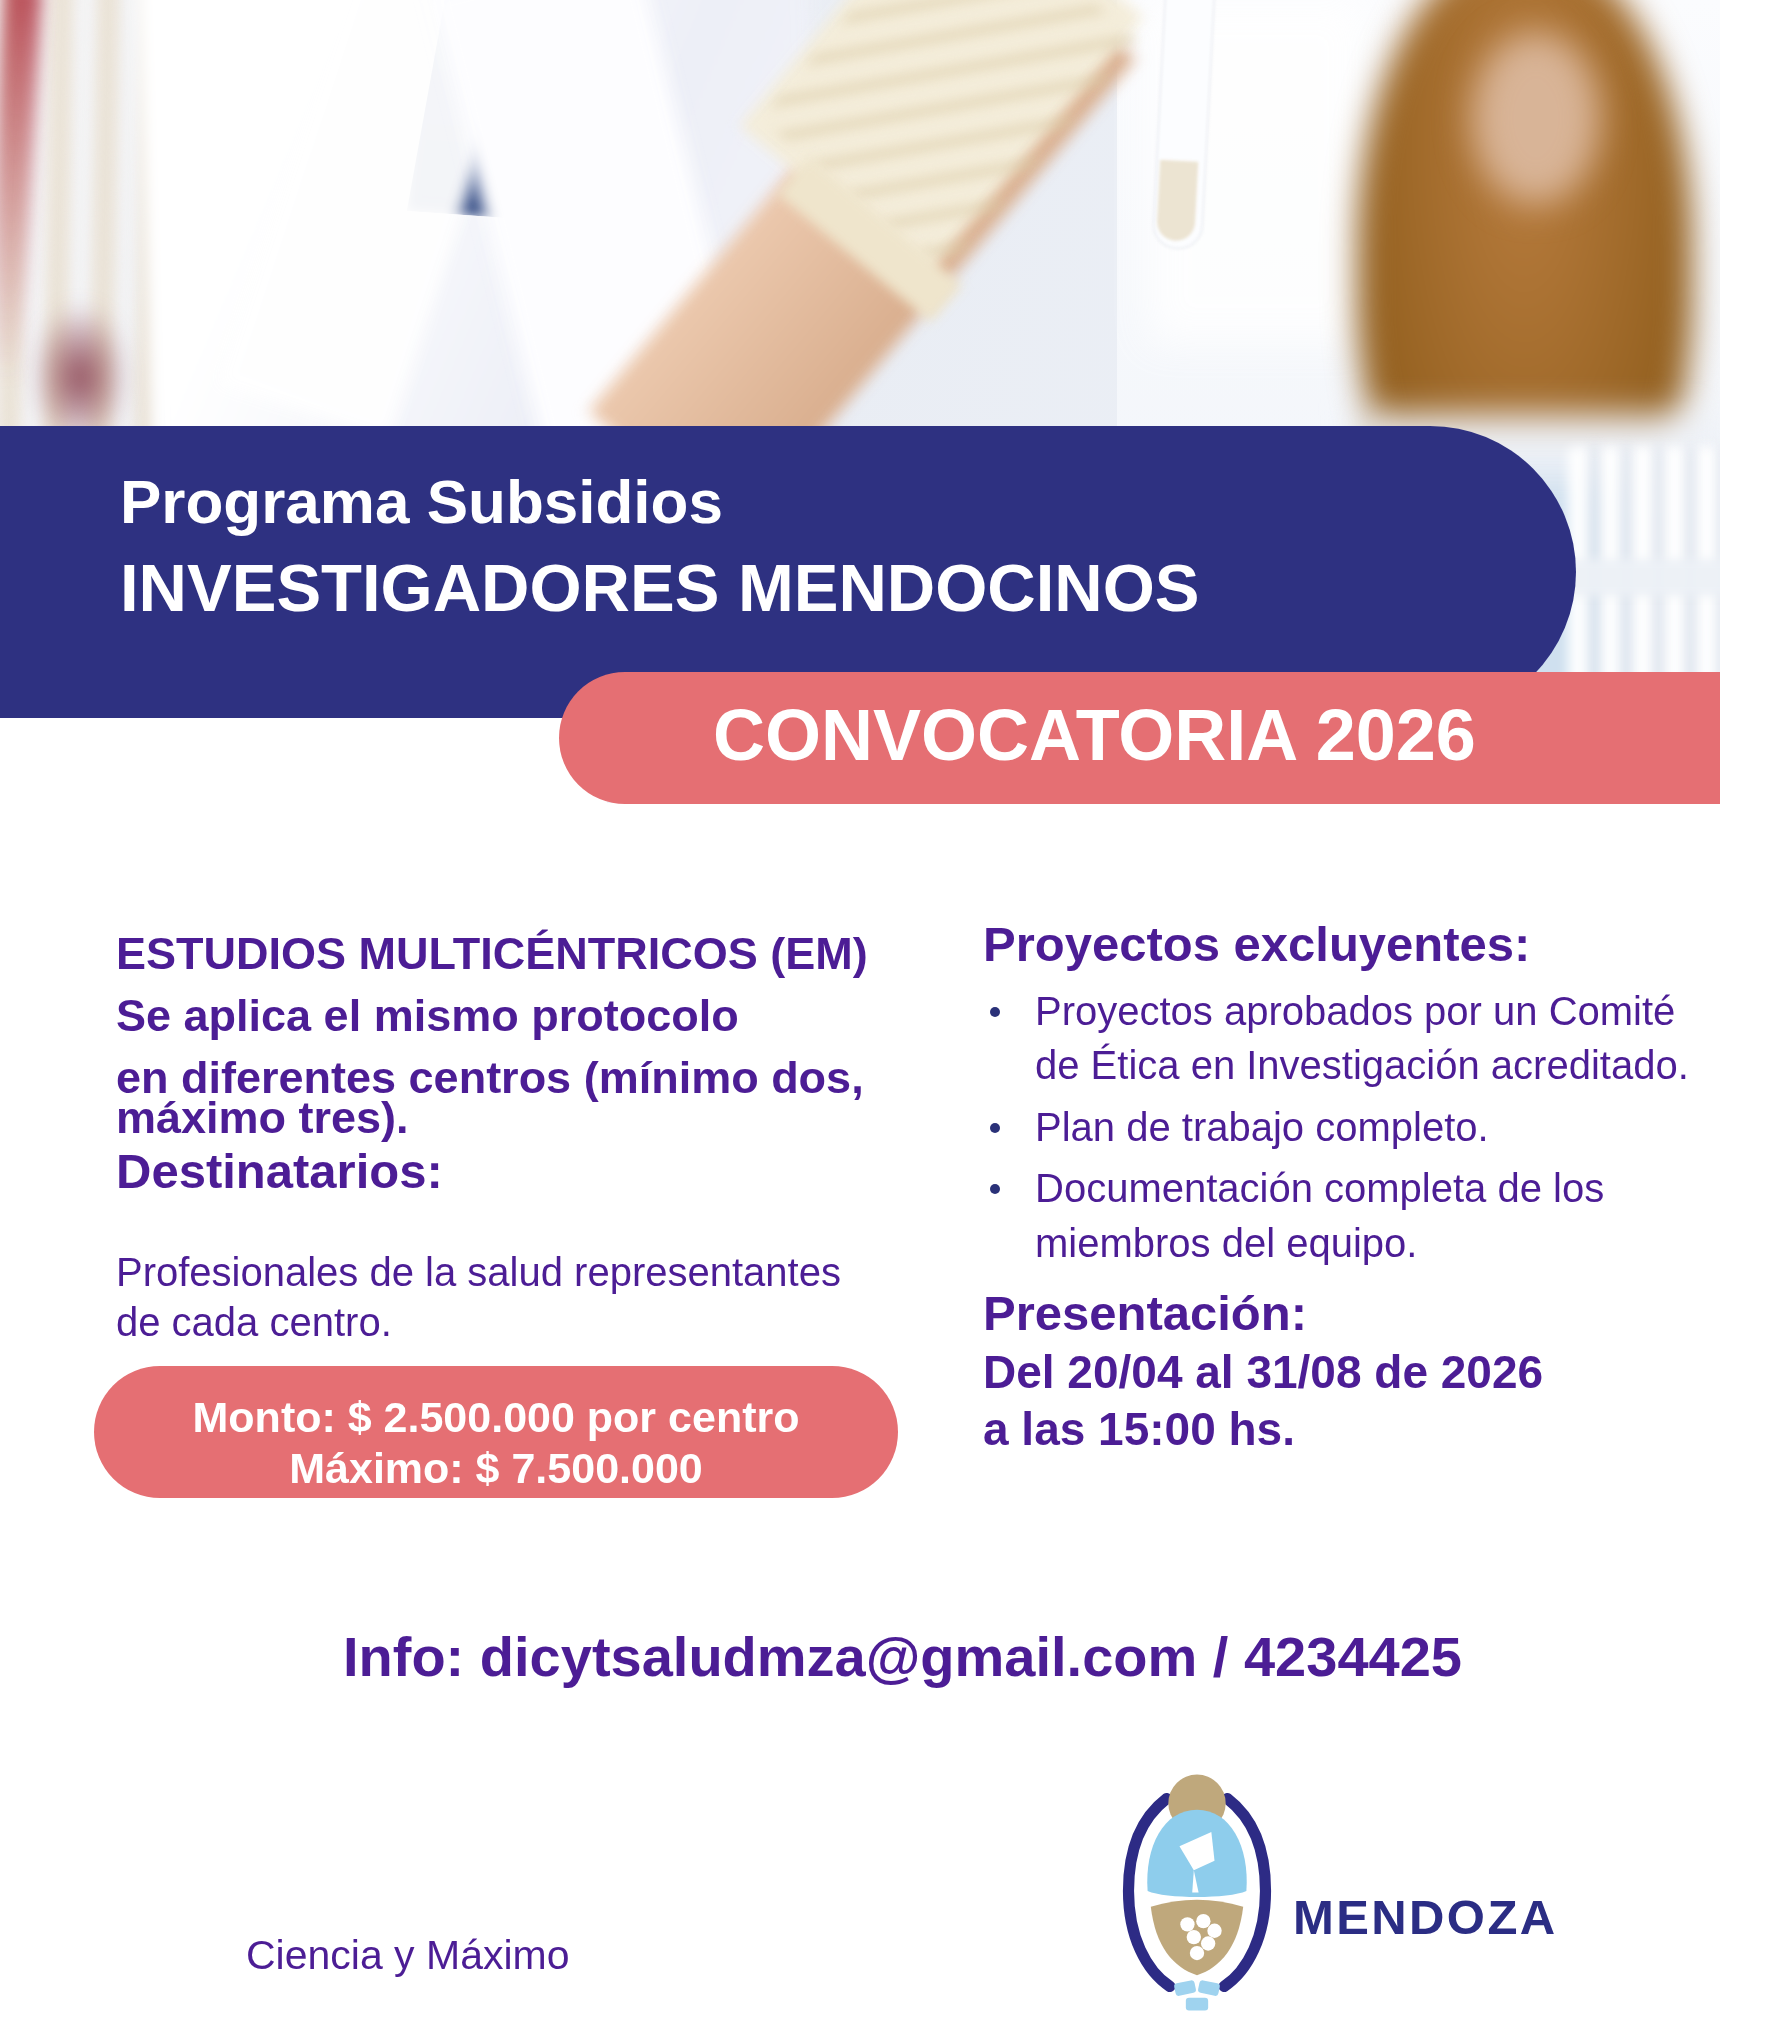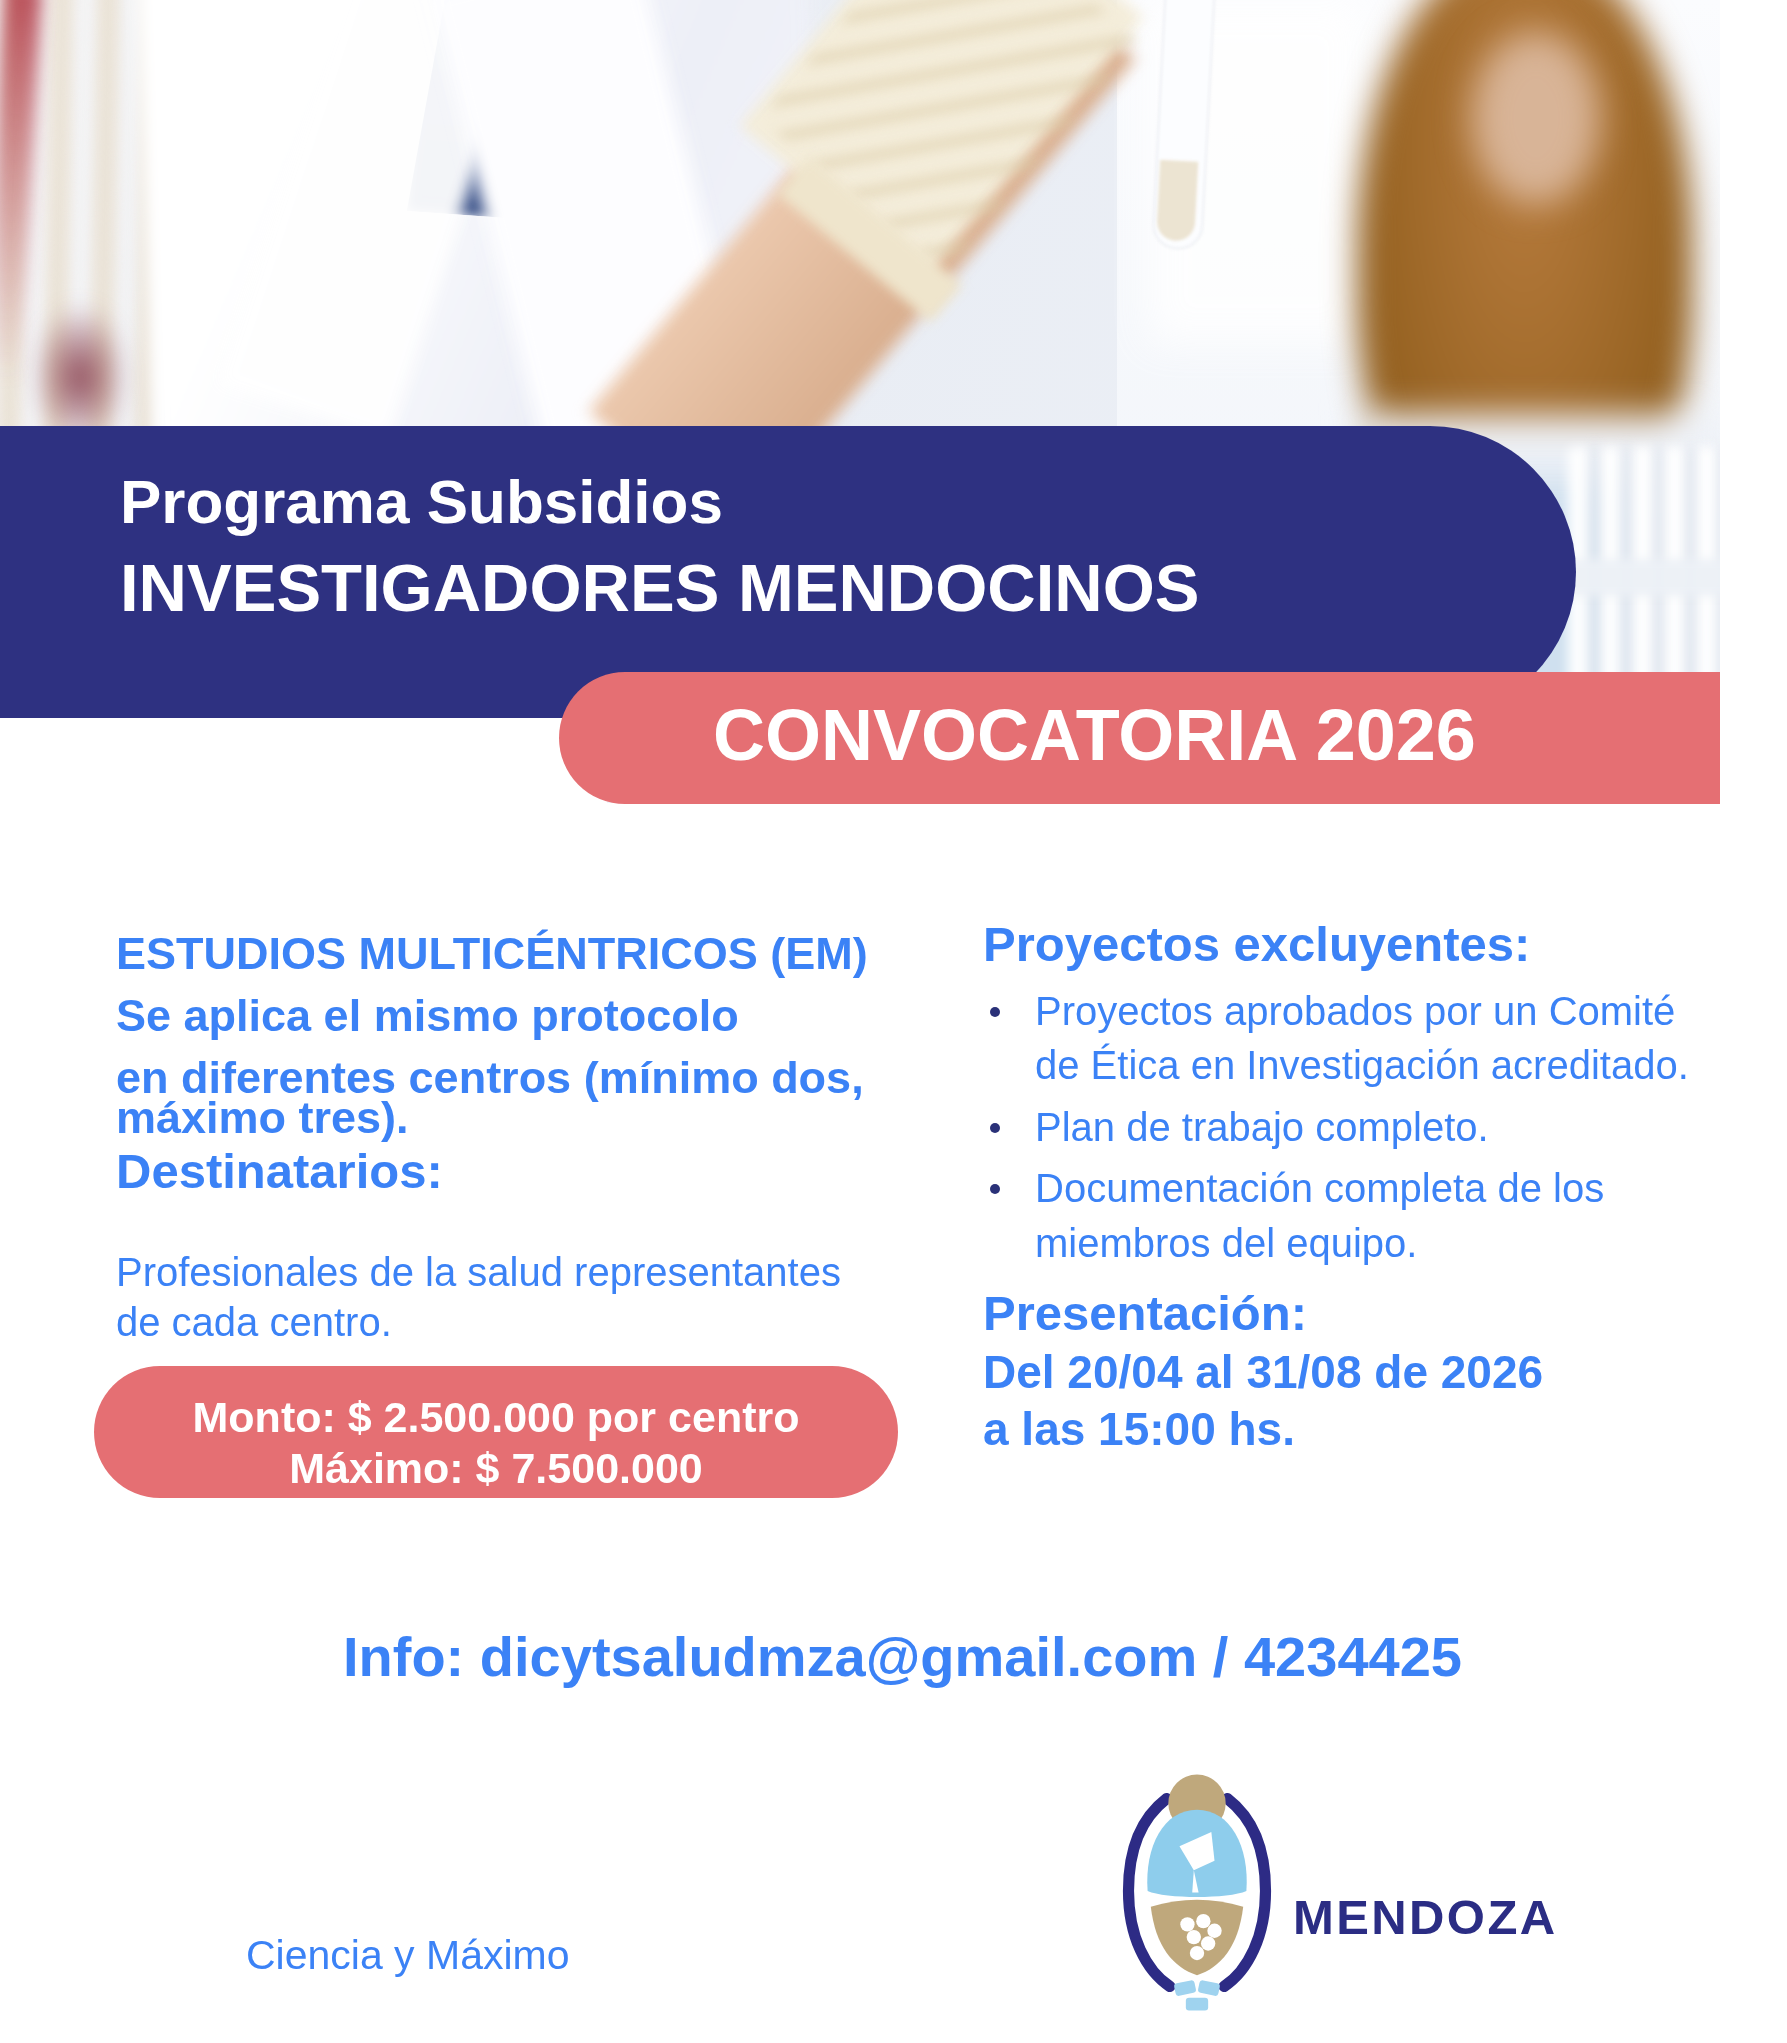--- a/index.html
+++ b/index.html
@@ -54,21 +54,21 @@
          filter:blur(5.6px);}
   .ph-rack-bar{left:1560px;top:559px;width:247px;height:37px;background:rgba(236,240,246,.95);filter:blur(4.8px);}
   .white-patch{position:absolute;left:0;top:717px;width:607px;height:93px;background:#ffffff;z-index:2;}
   .white-under{position:absolute;left:0;top:803px;width:1788px;height:8px;background:#ffffff;z-index:2;}
   
   .banner-blue{position:absolute;left:0;top:426px;width:1576px;height:292px;background:#2e3181;
          border-radius:0 152px 152px 0;z-index:3;}
   .banner-pink{position:absolute;left:559px;top:672px;width:1229px;height:132px;background:#e56f73;
          border-radius:66px 0 0 66px;z-index:4;}
   
-  .t{position:absolute;white-space:nowrap;color:#3b82f6;line-height:1;z-index:5;}
+  .t{position:absolute;white-space:nowrap;color:#4c1d95;line-height:1;z-index:5;}
   .title1{left:120px;top:471px;font-size:62px;font-weight:600;color:#ffffff;}
   .title2{left:120px;top:554px;font-size:67px;font-weight:800;color:#ffffff;}
   .convo {left:696px;top:699px;font-size:72px;font-weight:800;color:#ffffff;margin-left:17px;}
   .h-estudios{left:116px;top:931px;font-size:45px;font-weight:800;}
   .p-intro1{left:116px;top:993px;font-size:45px;font-weight:600;}
   .p-intro2{left:116px;top:1055px;font-size:45px;font-weight:600;}
   .p-intro3{left:116px;top:1064px;font-size:45px;font-weight:600;margin-top:31px;}
   .h-dest{left:116px;top:1147px;font-size:49px;font-weight:800;}
   .p-dest1{left:116px;top:1252px;font-size:40px;font-weight:500;}
   .p-dest2{left:116px;top:1302px;font-size:40px;font-weight:500;text-align:center;}

